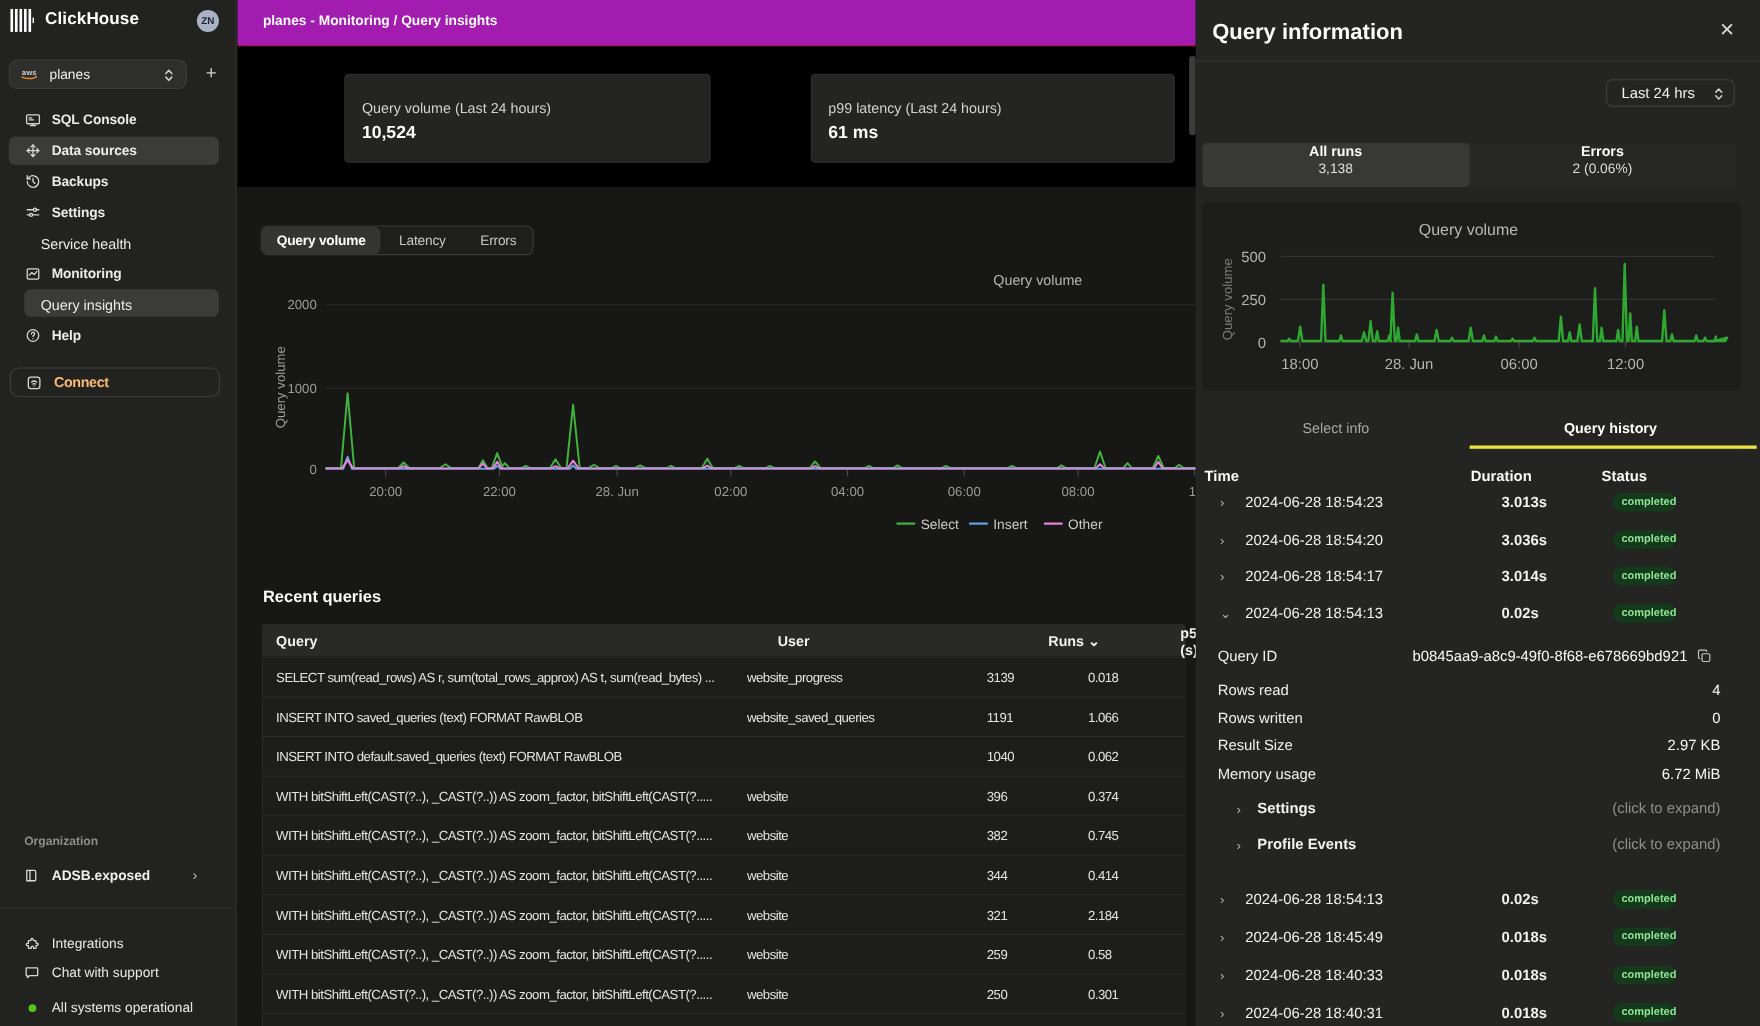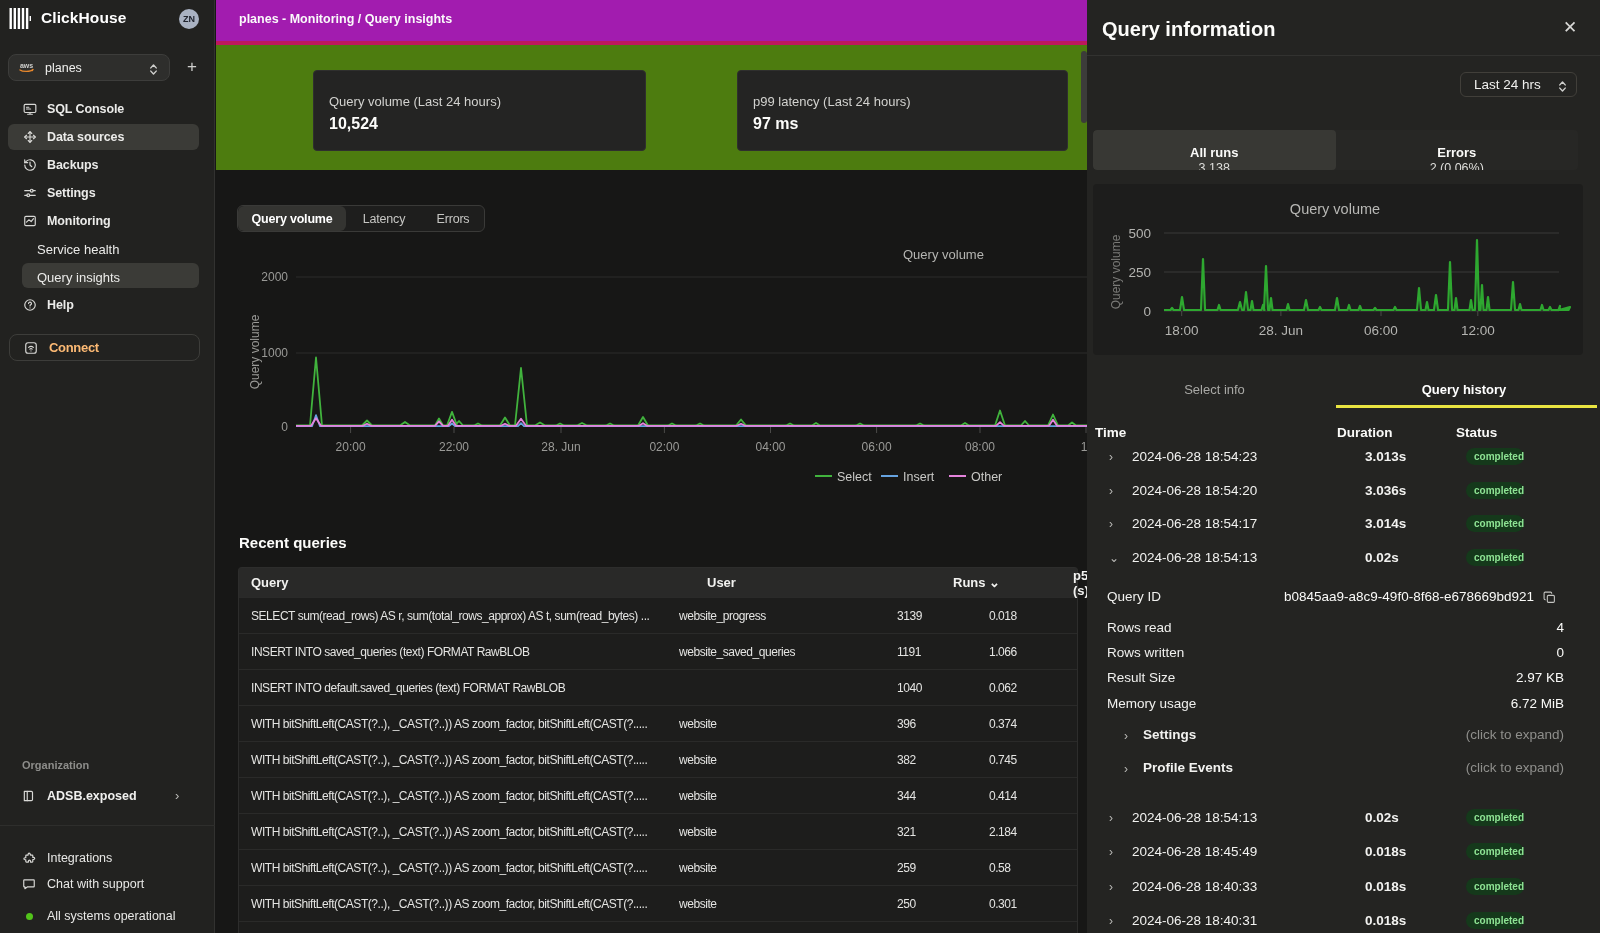--- a/index.html
+++ b/index.html
@@ -25,21 +25,21 @@
 .org-row{position:absolute;left:0;top:783px;width:215px;height:25px;display:flex;align-items:center;padding-left:22px;}
 .org-row .t{font-size:12.5px;font-weight:700;color:#f0f0ee;margin-left:11px;}
 .org-chev{position:absolute;left:175px;top:788px;width:10px;height:14px;color:#bdbdba;font-size:13px;}
 .side-div{position:absolute;left:0;top:825px;width:215px;border-top:1px solid #2e2e2c;}
 .foot-row{position:absolute;left:0;width:215px;height:26px;display:flex;align-items:center;padding-left:22px;font-size:12.5px;font-weight:400;color:#e8e8e6;}
 .foot-row .ic{width:14px;height:14px;margin-right:11px;}
 
 #main{position:absolute;left:216px;top:0;width:871px;height:933px;background:#171716;}
 #topbar{position:absolute;left:0;top:0;width:871px;height:41px;background:#a21caf;}
 #topbar .t{position:absolute;left:23px;top:12px;font-size:12.5px;font-weight:700;color:#fafafa;}
-#statsec{position:absolute;left:0;top:41px;width:871px;height:129px;background:#4d7c0f;border-top:4px solid #be185d;padding-left:44px;}
+#statsec{position:absolute;left:0;top:41px;width:871px;height:129px;background:#000000;border-top:1px solid #be185d;padding-left:44px;}
 .card{position:absolute;top:25px;height:81px;background:#242423;border:1px solid #2f2f2e;border-radius:4px;}
 .card .lbl{position:absolute;left:15px;top:23px;font-size:13px;color:#d2d2cf;}
 .card .val{position:absolute;left:15px;top:44px;font-size:16px;font-weight:700;color:#fcfcfa;}
 #tabs1{position:absolute;left:21px;top:205px;width:248px;height:27px;background:#1e1e1d;border:1px solid #3a3a38;border-radius:6px;display:flex;overflow:hidden;}
 #tabs1 .tab{height:100%;display:flex;align-items:center;justify-content:center;font-size:12.5px;letter-spacing:-0.2px;color:#c6c6c3;}
 #tabs1 .tab.on{background:#343431;color:#fff;font-weight:700;border-radius:6px;}
 .sec-title{position:absolute;left:23px;top:534px;font-size:15px;font-weight:700;color:#fcfcfa;}
 
 #tbl{position:absolute;left:22px;top:567px;width:840px;border:1px solid #2d2d2c;border-bottom:none;border-radius:4px 4px 0 0;}
 #tbl .hrow{height:29px;background:#292928;display:flex;align-items:center;font-size:13px;font-weight:700;color:#f2f2f0;gap:28px;}
@@ -52,21 +52,21 @@
 
 #scrb{position:absolute;left:1081px;top:51px;width:6px;height:72px;background:#3c3c3a;border-radius:3px;}
 
 #panel{position:absolute;left:1087px;top:0;width:513px;height:933px;background:#242422;}
 #phead{position:absolute;left:0;top:0;width:513px;height:56px;border-bottom:1px solid #323230;}
 #phead .t{position:absolute;left:15px;top:18px;font-size:20px;font-weight:700;color:#fcfcfa;}
 #phead .x{position:absolute;left:474px;top:19px;width:18px;height:18px;color:#d8d8d6;font-size:17px;line-height:18px;text-align:center;font-weight:400;}
 #range{position:absolute;left:373px;top:72px;width:117px;height:25px;border:1px solid #413f3a;border-radius:6px;}
 #range .t{position:absolute;left:13px;top:4px;font-size:13.5px;color:#f0f0ee;}
 #runtabs{position:absolute;left:6px;top:130px;width:485px;height:40px;background:#272725;border-radius:4px;display:flex;overflow:hidden;}
-#runtabs .rt{width:268px;height:100%;text-align:center;padding-top:15px;}
+#runtabs .rt{width:268px;height:100%;text-align:center;padding-top:0;}
 #runtabs .rt.on{background:#383834;border-radius:4px;}
 #runtabs .l1{font-size:13px;font-weight:700;color:#fbfbf9;}
 #runtabs .l2{font-size:12.5px;color:#dededb;margin-top:1px;}
 #pchart{position:absolute;left:6px;top:184px;width:490px;height:171px;background:#1d1d1c;border-radius:4px;}
 #qtabs{position:absolute;left:6px;top:376px;width:499px;height:32px;display:flex;}
 #qtabs .qt{width:243px;text-align:center;font-size:13px;padding-top:6px;color:#a8a8a5;}
 #qtabs .qt.on{color:#fff;font-weight:700;width:256px;}
 #qtabs .yline{position:absolute;left:243px;top:29px;width:261px;height:3px;background:#e9e441;}
 
 .hhead{position:absolute;font-size:13.5px;font-weight:700;color:#fafaf8;}
@@ -128,25 +128,25 @@
     <div class="nav-item"><svg class="ic" style="" width="14" height="14" viewBox="0 0 24 24" fill="none" stroke="#d8d8d5" stroke-width="2" stroke-linecap="round" stroke-linejoin="round">
           <path d="M3 12a9 9 0 1 0 3-6.7L3 8"></path>
           <path d="M3 3v5h5"></path>
           <path d="M12 7v5l3 3"></path>
         </svg>Backups</div>
     <div class="nav-item"><svg class="ic" style="" width="14" height="14" viewBox="0 0 24 24" fill="none" stroke="#d8d8d5" stroke-width="2" stroke-linecap="round" stroke-linejoin="round">
           <path d="M3 8h10M17 8h4M3 16h4M11 16h10"></path>
           <circle cx="15" cy="8" r="2.4"></circle>
           <circle cx="9" cy="16" r="2.4"></circle>
         </svg>Settings</div>
+    <div class="nav-item nav-sub">Service health</div>
     <div class="nav-item"><svg class="ic" style="" width="14" height="14" viewBox="0 0 24 24" fill="none" stroke="#d8d8d5" stroke-width="2" stroke-linecap="round" stroke-linejoin="round">
           <rect x="3" y="4" width="18" height="16" rx="2"></rect>
           <path d="M6 14l4-4 4 3 4-5"></path>
         </svg>Monitoring</div>
-    <div class="nav-item nav-sub">Service health</div>
     <div class="nav-item nav-sub">Query insights</div>
     <div class="nav-item"><svg class="ic" style="" width="14" height="14" viewBox="0 0 24 24" fill="none" stroke="#d8d8d5" stroke-width="2" stroke-linecap="round" stroke-linejoin="round">
           <circle cx="12" cy="12" r="9"></circle>
           <path d="M9.5 9.5a2.5 2.5 0 1 1 3.4 2.3c-.8.3-.9 1-.9 1.7"></path>
           <path d="M12 17h.01"></path>
         </svg>Help</div>
   </div>
   <div id="connect">
       <svg class="ic" style="" width="14" height="14" viewBox="0 0 24 24" fill="none" stroke="#d8d8d5" stroke-width="2" stroke-linecap="round" stroke-linejoin="round">
         <rect x="3" y="3" width="18" height="18" rx="4"></rect>
@@ -178,21 +178,21 @@
   <div id="topbar">
       <span class="t">planes - Monitoring / Query insights</span>
     </div>
   <div id="statsec">
     <div class="card" style="left:97px;width:333px;">
         <div class="lbl">Query volume (Last 24 hours)</div>
         <div class="val">10,524</div>
       </div>
     <div class="card" style="left:521px;width:331px;">
         <div class="lbl">p99 latency (Last 24 hours)</div>
-        <div class="val">97 ms</div>
+        <div class="val">61 ms</div>
       </div>
   </div>
   <div id="tabs1">
     <div class="tab on" style="width:108px;">Query volume</div>
     <div class="tab" style="width:76px;">Latency</div>
     <div class="tab" style="width:62px;">Errors</div>
   </div>
   <div class="sec-title">Recent queries</div>
   <div id="tbl">
     <div class="hrow">

